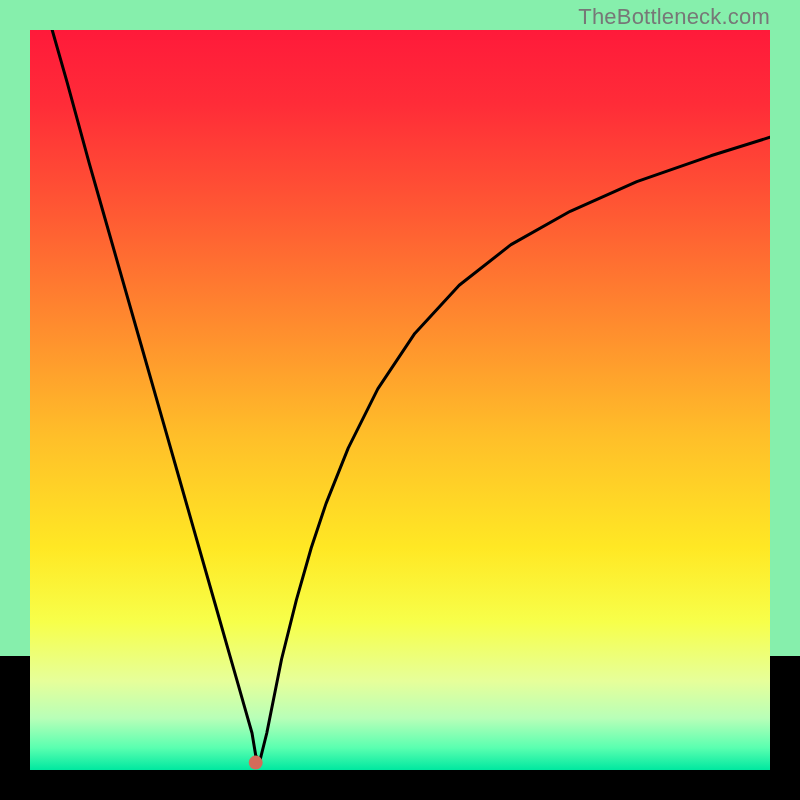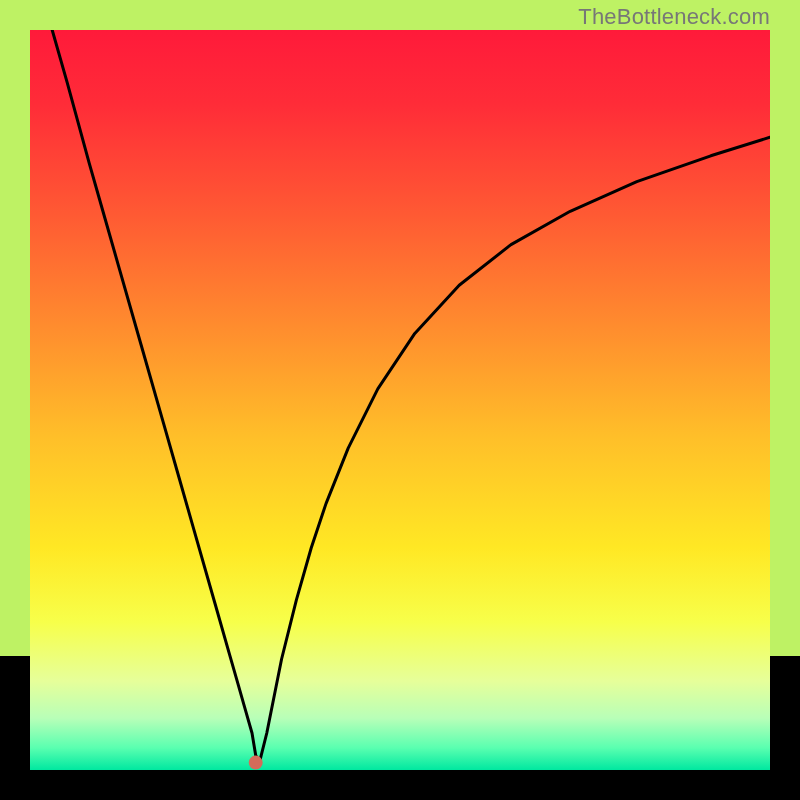--- a/index.html
+++ b/index.html
@@ -10,21 +10,21 @@
     overflow: hidden;
     background: #000;
     font-family: Arial, Helvetica, sans-serif;
   }
   .frame {
     position: absolute;
     top: 0;
     left: 0;
     width: 800px;
     height: 656px;
-    background: #bef264;
+    background: #86efac;
     text-align: right;
   }
   .plot-area {
     position: absolute;
     top: 30px;
     left: 30px;
     width: 740px;
     height: 740px;
   }
   .gradient-bg {

